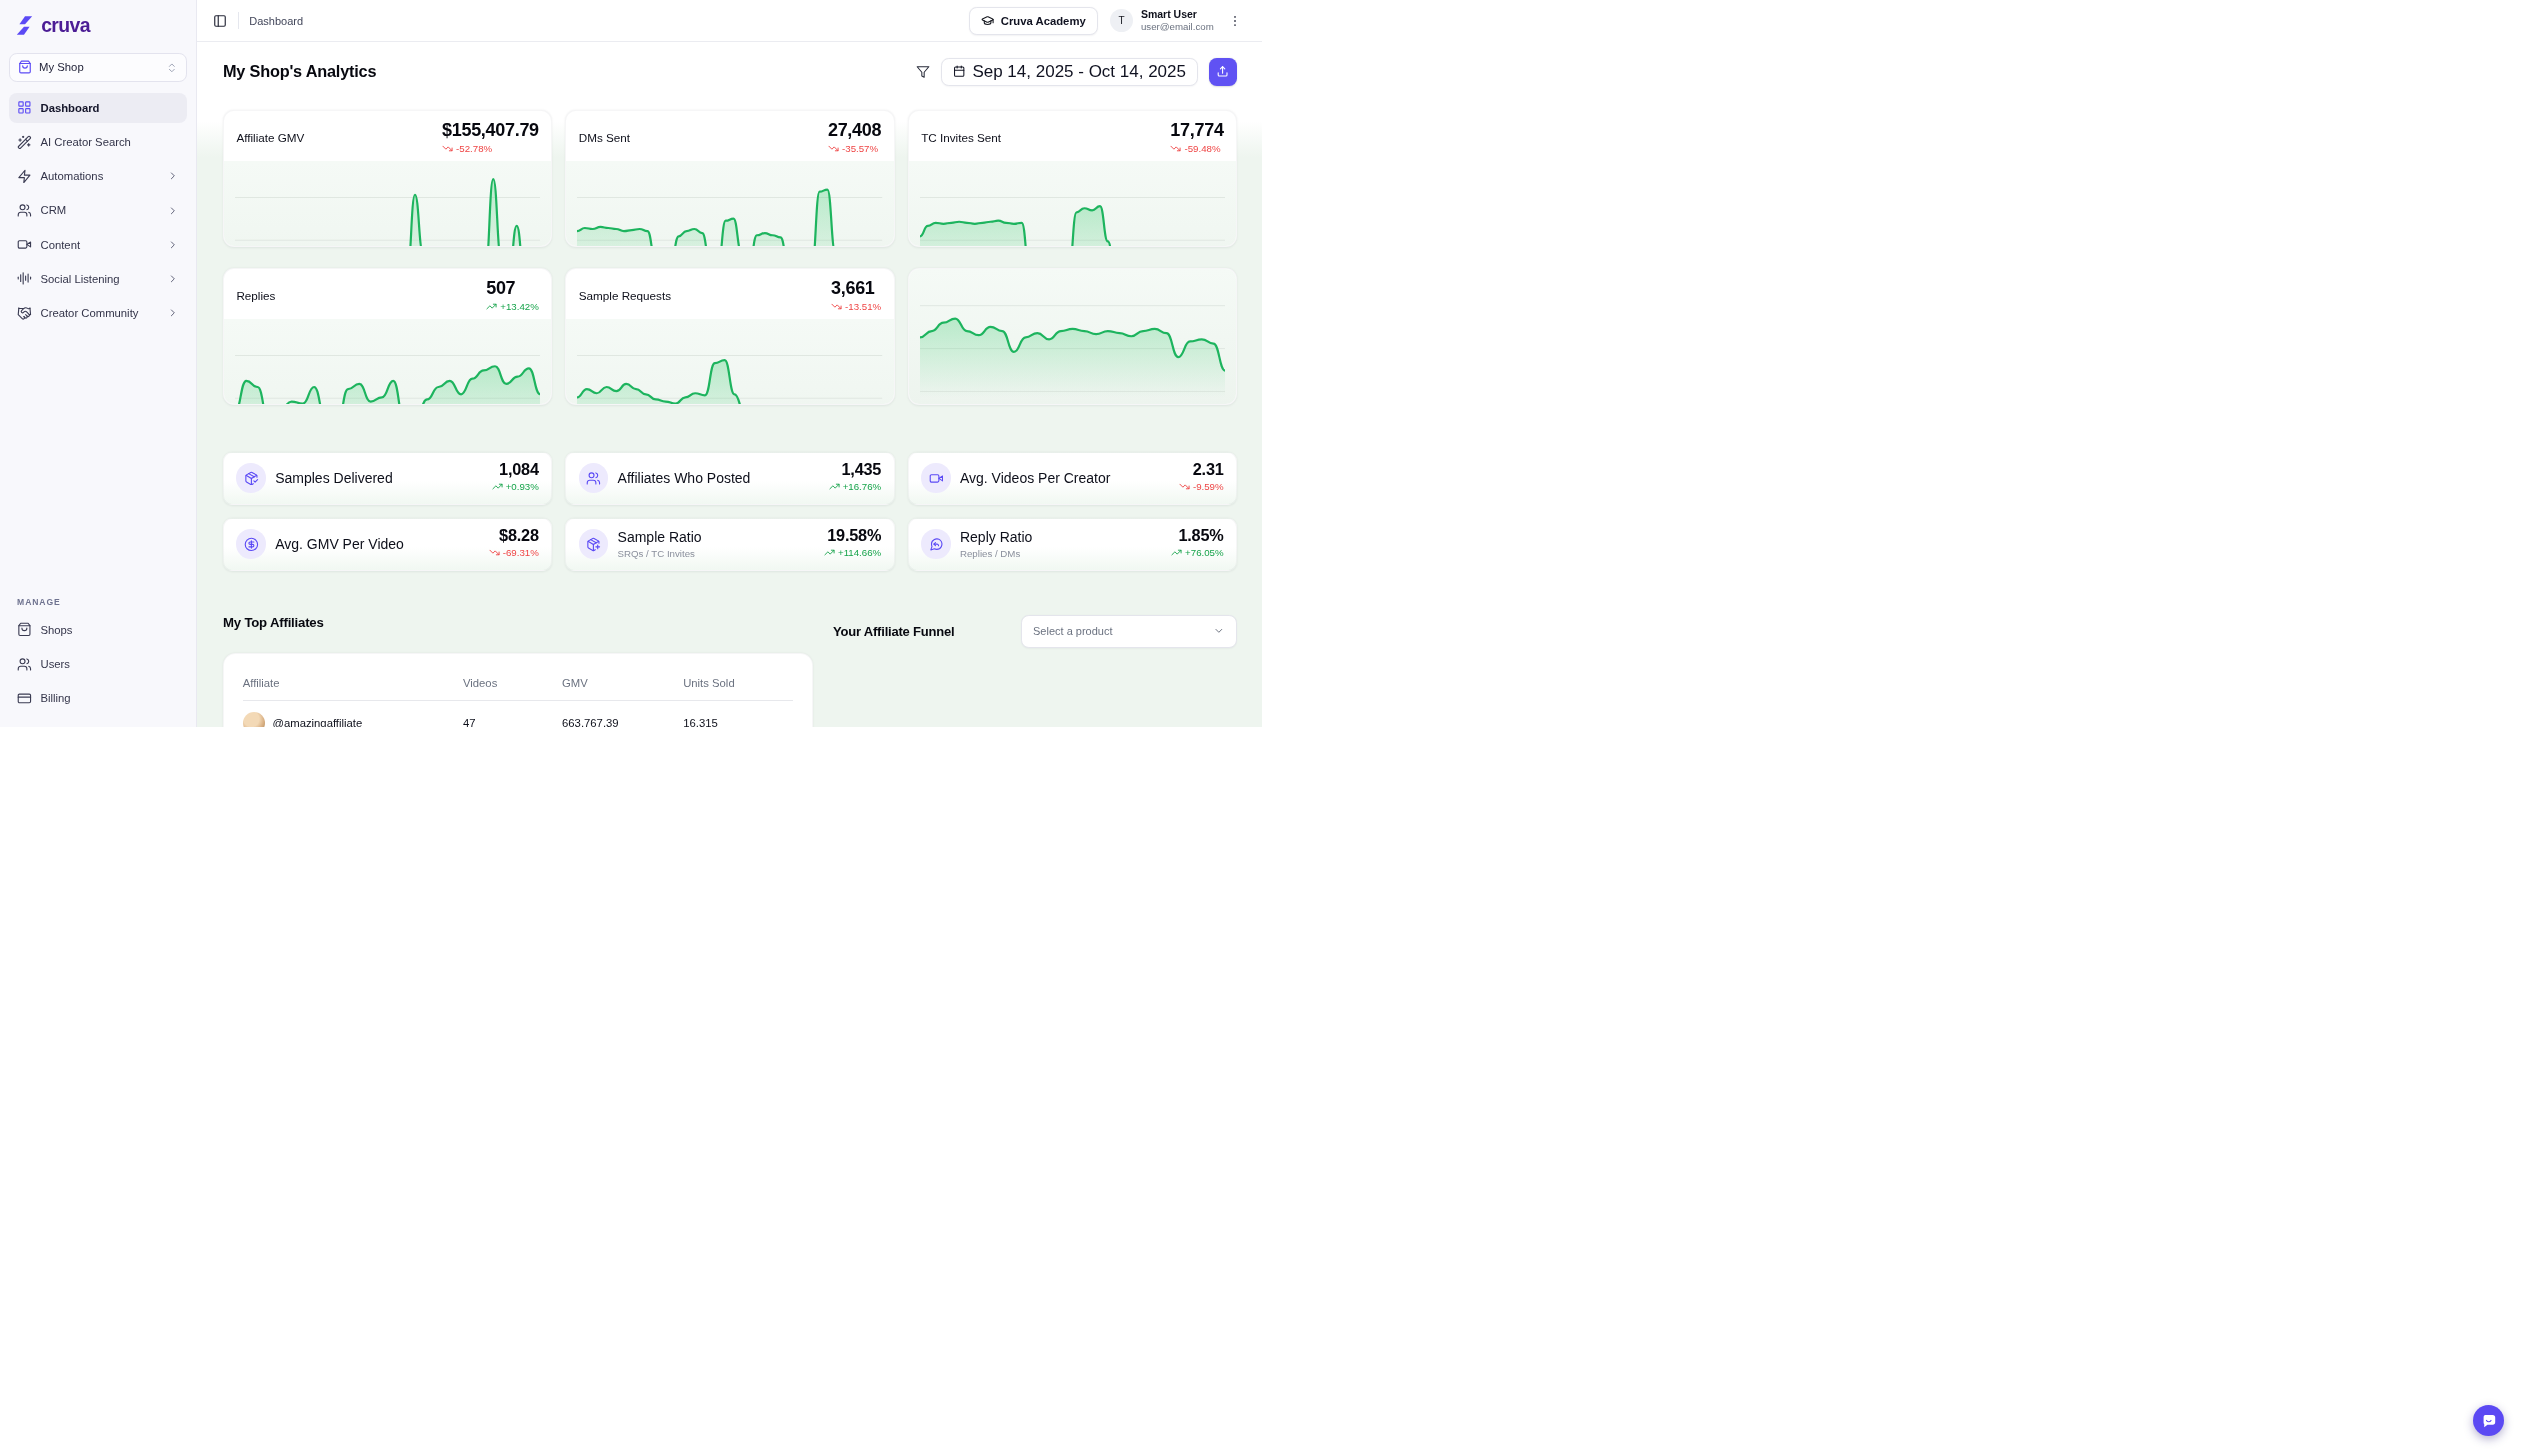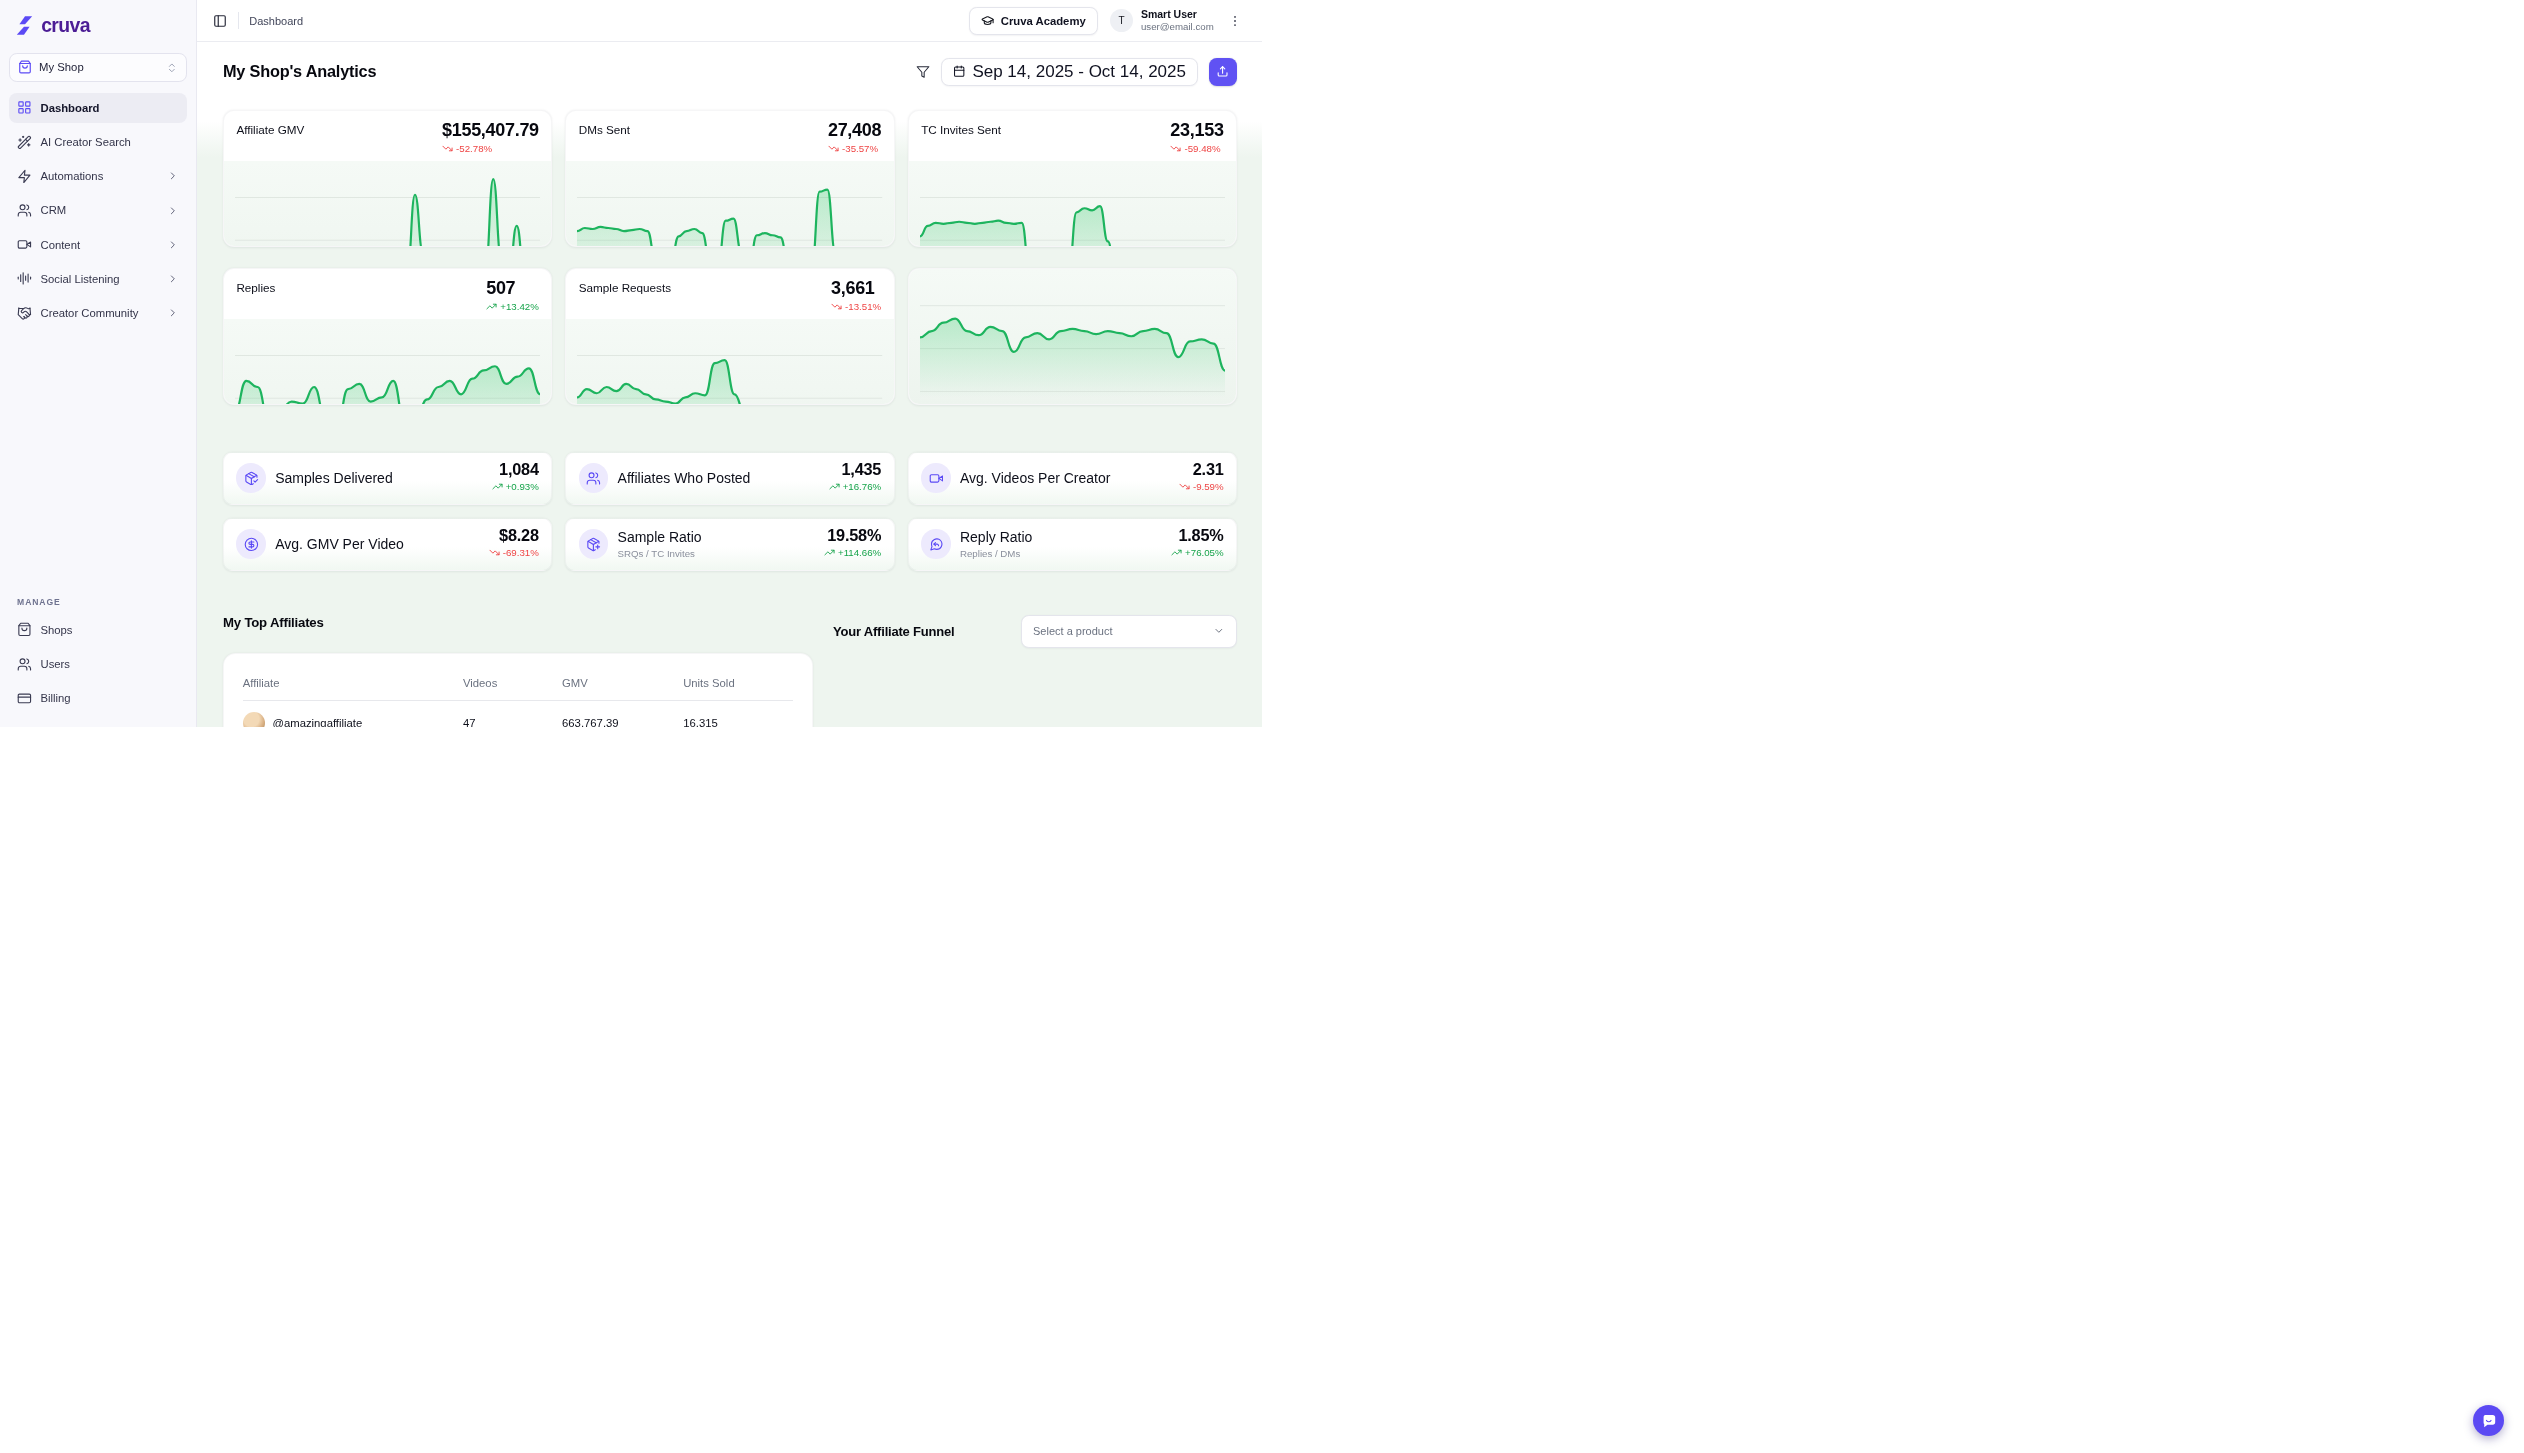--- a/index.html
+++ b/index.html
@@ -85,21 +85,21 @@
     box-shadow:0 0.8px 1.6px rgba(16,24,40,.15);
   }
   .grid3{ display:grid; grid-template-columns:repeat(3,1fr); gap:13.2px; }
   .charts{ margin-top:24px; row-gap:21px; }
   .chart-card{
     height:137px; border-radius:11px; background:#fff; overflow:hidden;
     box-shadow:0 0.8px 2.3px rgba(13,23,45,.07); border:0.8px solid rgba(15,25,40,.04);
     display:flex; flex-direction:column;
   }
   .cc-head{ display:flex; justify-content:space-between; align-items:flex-start; padding:10px 12.4px 4.7px; }
-  .cc-label{ font-size:11.7px; font-weight:500; color:#0d0f1a; margin-top:2px; }
+  .cc-label{ font-size:11.7px; font-weight:500; color:#0d0f1a; margin-top:10px; }
   .cc-right{ }
   .cc-value{ font-size:18px; font-weight:800; letter-spacing:-0.3px; color:#07080f; line-height:1.1; }
   .chg{ display:inline-flex; align-items:center; gap:3.1px; font-size:9.7px; font-weight:500; margin-top:2.3px; }
   .chg.up{ color:#16a34a; } .chg.down{ color:#ef4444; }
   .chg svg{ width:11px; height:11px; }
   .cc-chart{ flex:1; background:linear-gradient(180deg,#f5faf6,#edf4ee); padding:6.2px 11px 6.2px; }
   .cc-chart svg{ width:100%; height:100%; display:block; }
   .stats{ margin-top:47px; row-gap:13.2px; }
   .stat-card{
     height:53px; border-radius:9.3px; overflow:hidden;
@@ -454,21 +454,21 @@
               <line x1="0" y1="24" x2="100" y2="24" stroke="#e0e7e1" stroke-width="1" vector-effect="non-scaling-stroke"></line>
               <line x1="0" y1="38" x2="100" y2="38" stroke="#e0e7e1" stroke-width="1" vector-effect="non-scaling-stroke"></line>
               <path d="M0.00,21.00 C1.28,21.00 1.28,19.98 2.56,19.98 C3.85,19.98 3.85,20.32 5.13,20.32 C6.41,20.32 6.41,19.64 7.69,19.64 C8.97,19.64 8.97,19.98 10.26,19.98 C11.54,19.98 11.54,20.32 12.82,20.32 C14.10,20.32 14.10,21.00 15.38,21.00 C16.67,21.00 16.67,20.66 17.95,20.66 C19.23,20.66 19.23,20.32 20.51,20.32 C21.79,20.32 21.79,21.00 23.08,21.00 C24.36,21.00 24.36,29.84 25.64,29.84 C26.92,29.84 26.92,31.88 28.21,31.88 C29.49,31.88 29.49,31.20 30.77,31.20 C32.05,31.20 32.05,22.70 33.33,22.70 C34.62,22.70 34.62,21.00 35.90,21.00 C37.18,21.00 37.18,20.32 38.46,20.32 C39.74,20.32 39.74,21.68 41.03,21.68 C42.31,21.68 42.31,31.20 43.59,31.20 C44.87,31.20 44.87,32.56 46.15,32.56 C47.44,32.56 47.44,17.60 48.72,17.60 C50.00,17.60 50.00,16.92 51.28,16.92 C52.56,16.92 52.56,27.80 53.85,27.80 C55.13,27.80 55.13,31.88 56.41,31.88 C57.69,31.88 57.69,22.36 58.97,22.36 C60.26,22.36 60.26,21.68 61.54,21.68 C62.82,21.68 62.82,22.36 64.10,22.36 C65.38,22.36 65.38,23.04 66.67,23.04 C67.95,23.04 67.95,31.88 69.23,31.88 C70.51,31.88 70.51,33.24 71.79,33.24 C73.08,33.24 73.08,33.24 74.36,33.24 C75.64,33.24 75.64,32.90 76.92,32.90 C78.21,32.90 78.21,8.08 79.49,8.08 C80.77,8.08 80.77,7.40 82.05,7.40 C83.33,7.40 83.33,27.80 84.62,27.80 C85.90,27.80 85.90,33.92 87.18,33.92 C88.46,33.92 88.46,32.56 89.74,32.56 C91.03,32.56 91.03,33.92 92.31,33.92 C93.59,33.92 93.59,34.60 94.87,34.60 C96.15,34.60 96.15,34.60 97.44,34.60 C98.72,34.60 98.72,33.24 100.00,33.24 L100,40 L0,40 Z" fill="url(#sg1)"></path>
               <path d="M0.00,21.00 C1.28,21.00 1.28,19.98 2.56,19.98 C3.85,19.98 3.85,20.32 5.13,20.32 C6.41,20.32 6.41,19.64 7.69,19.64 C8.97,19.64 8.97,19.98 10.26,19.98 C11.54,19.98 11.54,20.32 12.82,20.32 C14.10,20.32 14.10,21.00 15.38,21.00 C16.67,21.00 16.67,20.66 17.95,20.66 C19.23,20.66 19.23,20.32 20.51,20.32 C21.79,20.32 21.79,21.00 23.08,21.00 C24.36,21.00 24.36,29.84 25.64,29.84 C26.92,29.84 26.92,31.88 28.21,31.88 C29.49,31.88 29.49,31.20 30.77,31.20 C32.05,31.20 32.05,22.70 33.33,22.70 C34.62,22.70 34.62,21.00 35.90,21.00 C37.18,21.00 37.18,20.32 38.46,20.32 C39.74,20.32 39.74,21.68 41.03,21.68 C42.31,21.68 42.31,31.20 43.59,31.20 C44.87,31.20 44.87,32.56 46.15,32.56 C47.44,32.56 47.44,17.60 48.72,17.60 C50.00,17.60 50.00,16.92 51.28,16.92 C52.56,16.92 52.56,27.80 53.85,27.80 C55.13,27.80 55.13,31.88 56.41,31.88 C57.69,31.88 57.69,22.36 58.97,22.36 C60.26,22.36 60.26,21.68 61.54,21.68 C62.82,21.68 62.82,22.36 64.10,22.36 C65.38,22.36 65.38,23.04 66.67,23.04 C67.95,23.04 67.95,31.88 69.23,31.88 C70.51,31.88 70.51,33.24 71.79,33.24 C73.08,33.24 73.08,33.24 74.36,33.24 C75.64,33.24 75.64,32.90 76.92,32.90 C78.21,32.90 78.21,8.08 79.49,8.08 C80.77,8.08 80.77,7.40 82.05,7.40 C83.33,7.40 83.33,27.80 84.62,27.80 C85.90,27.80 85.90,33.92 87.18,33.92 C88.46,33.92 88.46,32.56 89.74,32.56 C91.03,32.56 91.03,33.92 92.31,33.92 C93.59,33.92 93.59,34.60 94.87,34.60 C96.15,34.60 96.15,34.60 97.44,34.60 C98.72,34.60 98.72,33.24 100.00,33.24" fill="none" stroke="#1db45e" stroke-width="2.2" vector-effect="non-scaling-stroke" stroke-linecap="round"></path>
             </svg>
           </div>
         </div>
         <div class="chart-card">
           <div class="cc-head">
             <span class="cc-label">TC Invites Sent</span>
-            <span class="cc-right"><div class="cc-value">23,153</div><span class="chg down">
+            <span class="cc-right"><div class="cc-value">17,774</div><span class="chg down">
                 <svg width="11" height="11" viewBox="0 0 24 24" fill="none" stroke="currentColor" stroke-width="2" stroke-linecap="round" stroke-linejoin="round">
                   <path d="m22 17-8.5-8.5-5 5L2 7"></path>
                   <path d="M16 17h6v-6"></path>
                 </svg>
                 <span>-59.48%</span>
               </span></span>
           </div>
           <div class="cc-chart">
             <svg viewBox="0 0 100 40" preserveAspectRatio="none">
               <defs>

